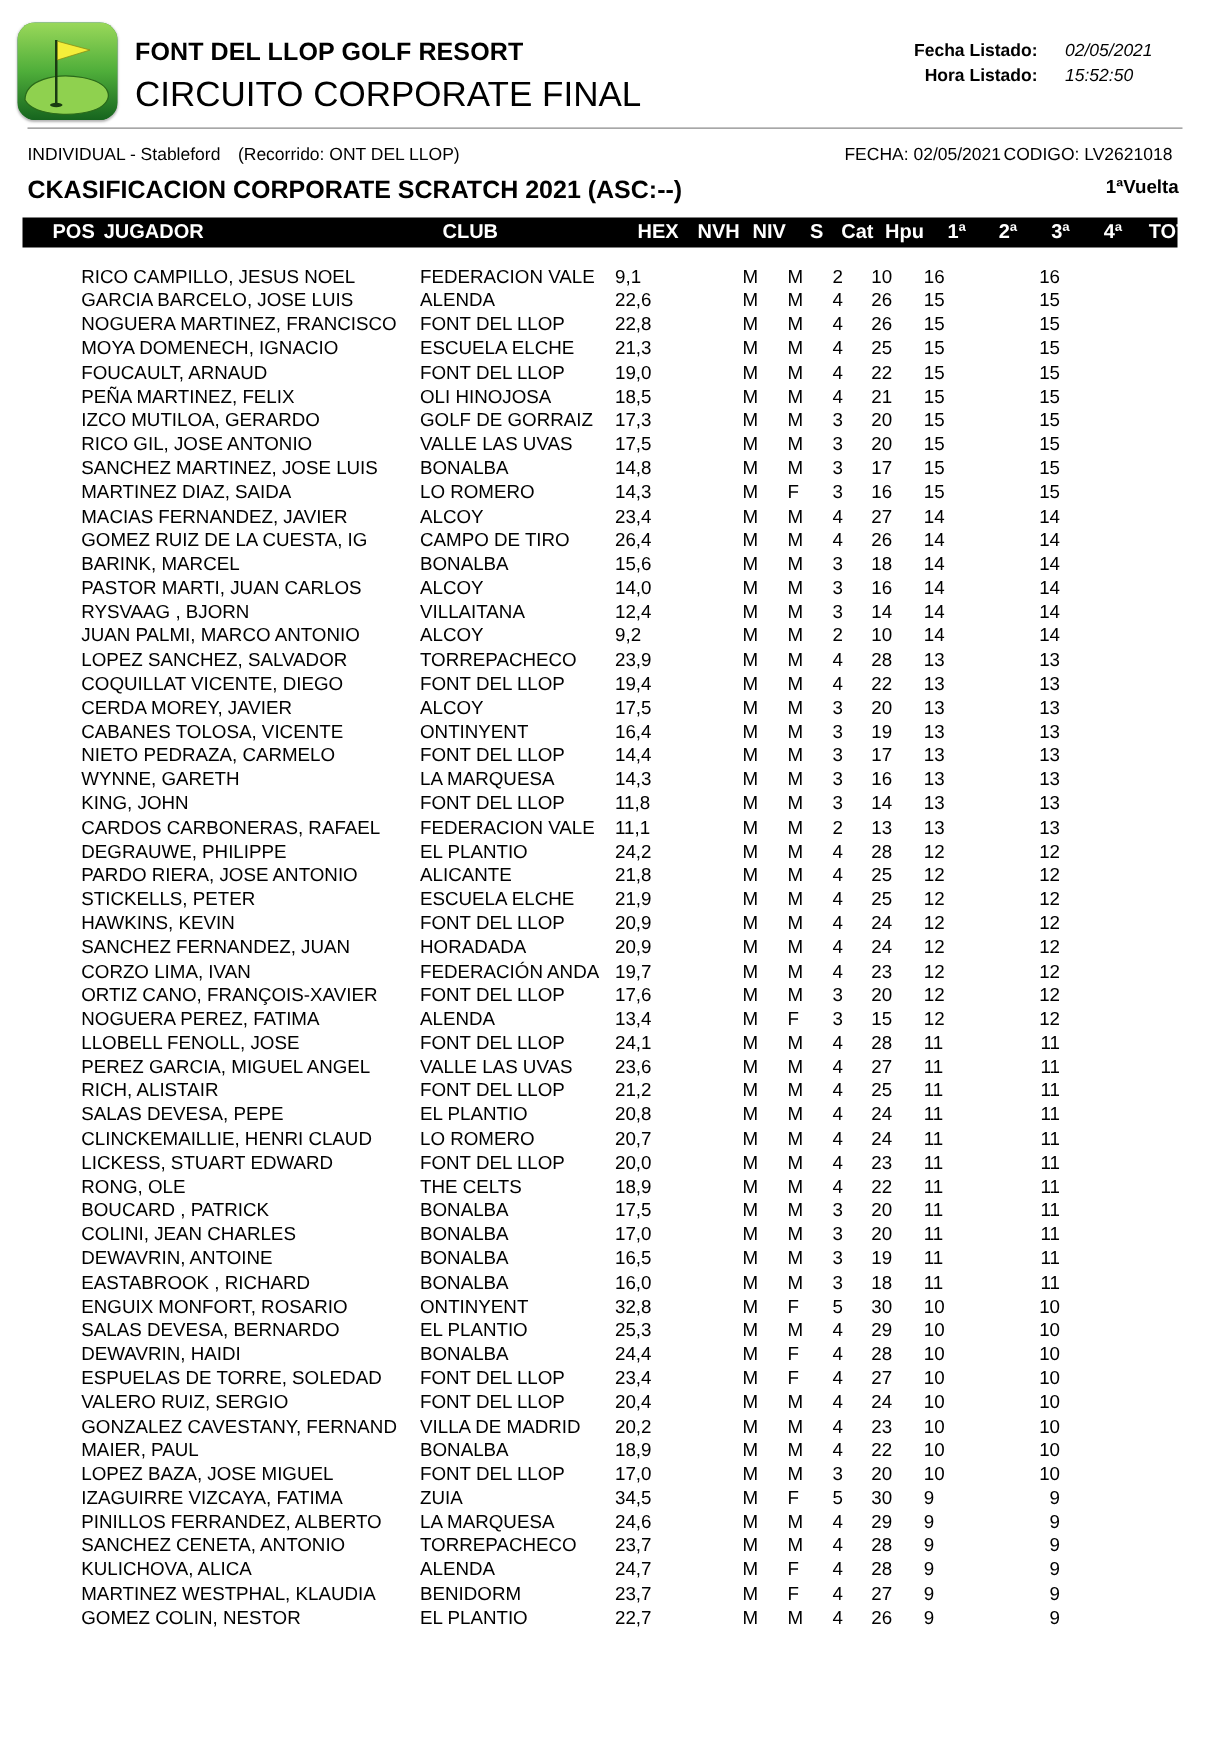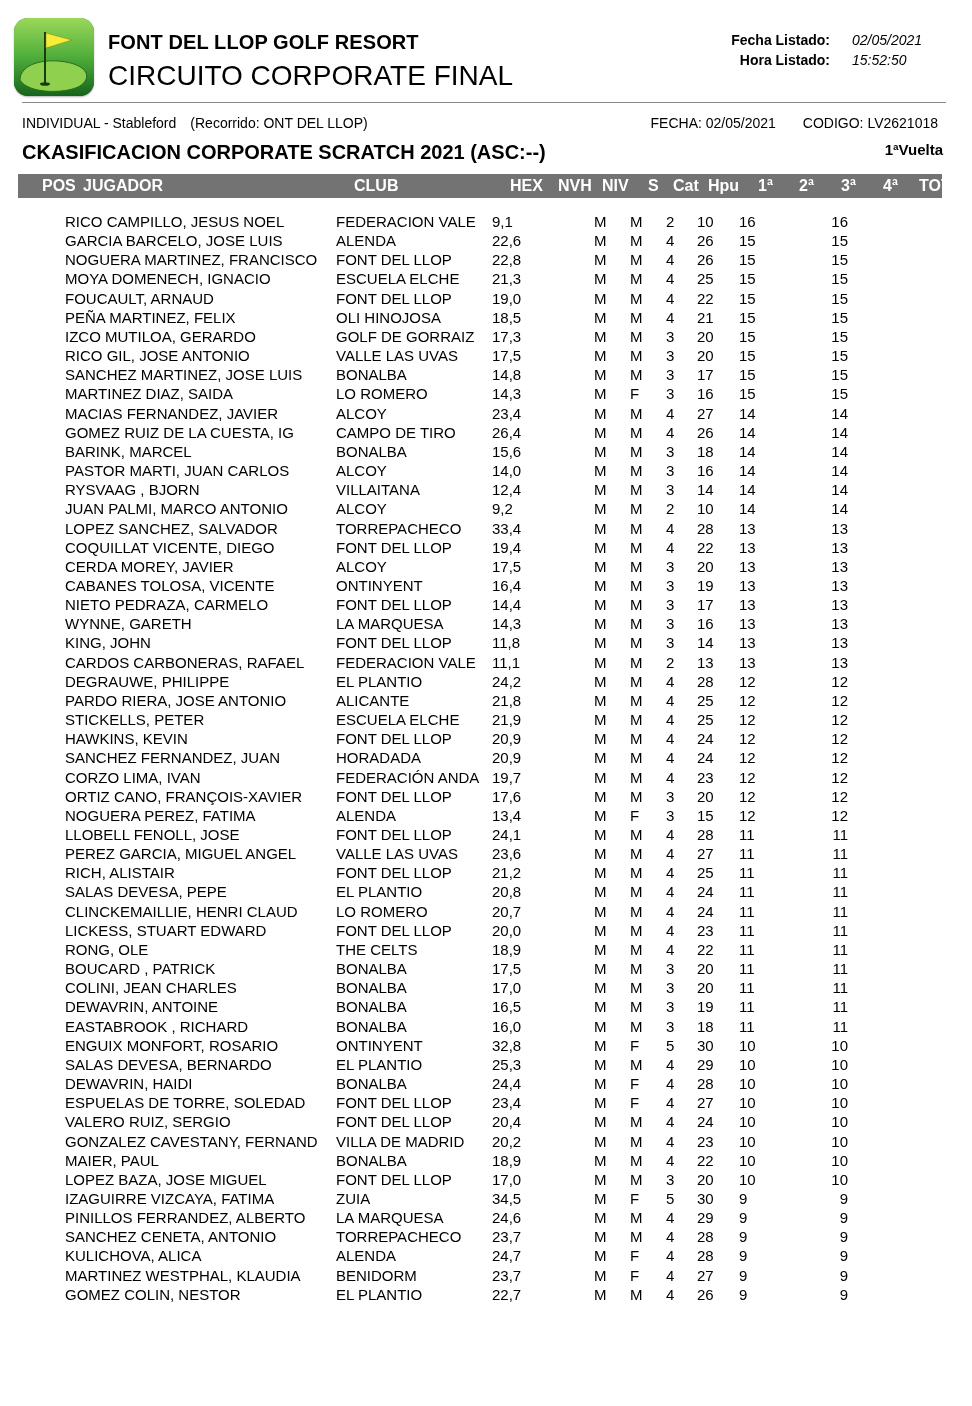--- a/index.html
+++ b/index.html
@@ -9,24 +9,24 @@
     .resort { position: absolute; left: 108px; top: 31px; font-size: 20px; font-weight: bold; letter-spacing: 0.1px; }
     .circuit { position: absolute; left: 108px; top: 60px; font-size: 28px; }
     .meta { position: absolute; right: 44px; top: 30px; font-size: 14px; line-height: 20px; }
     .meta .r { display: flex; justify-content: flex-end; gap: 15px; }
     .meta .lbl { font-weight: bold; margin-right: 7px; }
     .meta .val { width: 76px; font-style: italic; }
     .hr { position: absolute; left: 22px; right: 26px; top: 102px; height: 1px; background: #8a8a8a; }
     .mode { position: absolute; left: 22px; top: 115px; font-size: 14px; }
     .mode .rec { margin-left: 14px; }
     .fecha { position: absolute; right: 34px; top: 115px; font-size: 14px; }
-    .fecha .cod { margin-left: 27px; }
+    .fecha .cod { margin-left: 2px; }
     .classif { position: absolute; left: 22px; top: 141px; font-size: 20px; font-weight: bold; }
     .vuelta { position: absolute; right: 29px; top: 141px; font-size: 15px; font-weight: bold; }
-    .thead { position: absolute; left: 18px; width: 924px; top: 174px; height: 24px; background: #737373; color: #fff; font-weight: bold; font-size: 16px; }
+    .thead { position: absolute; left: 18px; width: 924px; top: 174px; height: 24px; background: #000000; color: #fff; font-weight: bold; font-size: 16px; }
     .thead span { position: absolute; top: 3px; white-space: nowrap; }
     .rows { position: absolute; left: 0; top: 212px; width: 892px; }
     .row { position: relative; height: 19.17px; font-size: 15px; }
     .row span { position: absolute; top: 1px; white-space: nowrap; }
     .c-pos { right: 918px; text-align: right; }
     .c-name { left: 65px; }
     .c-club { left: 336px; }
     .c-hex { left: 492px; text-align: right; }
     .c-niv { left: 594px; }
     .c-s { left: 630px; }
@@ -291,21 +291,21 @@
       <span class="c-s">M</span>
       <span class="c-cat">2</span>
       <span class="c-hpu">10</span>
       <span class="c-r1">14</span>
       <span class="c-tot">14</span>
     </div>
     <div class="row">
       <span class="c-pos">74</span>
       <span class="c-name">LOPEZ SANCHEZ, SALVADOR</span>
       <span class="c-club">TORREPACHECO</span>
-      <span class="c-hex">33,4</span>
+      <span class="c-hex">23,9</span>
       <span class="c-niv">M</span>
       <span class="c-s">M</span>
       <span class="c-cat">4</span>
       <span class="c-hpu">28</span>
       <span class="c-r1">13</span>
       <span class="c-tot">13</span>
     </div>
     <div class="row">
       <span class="c-pos"></span>
       <span class="c-name">COQUILLAT VICENTE, DIEGO</span>

